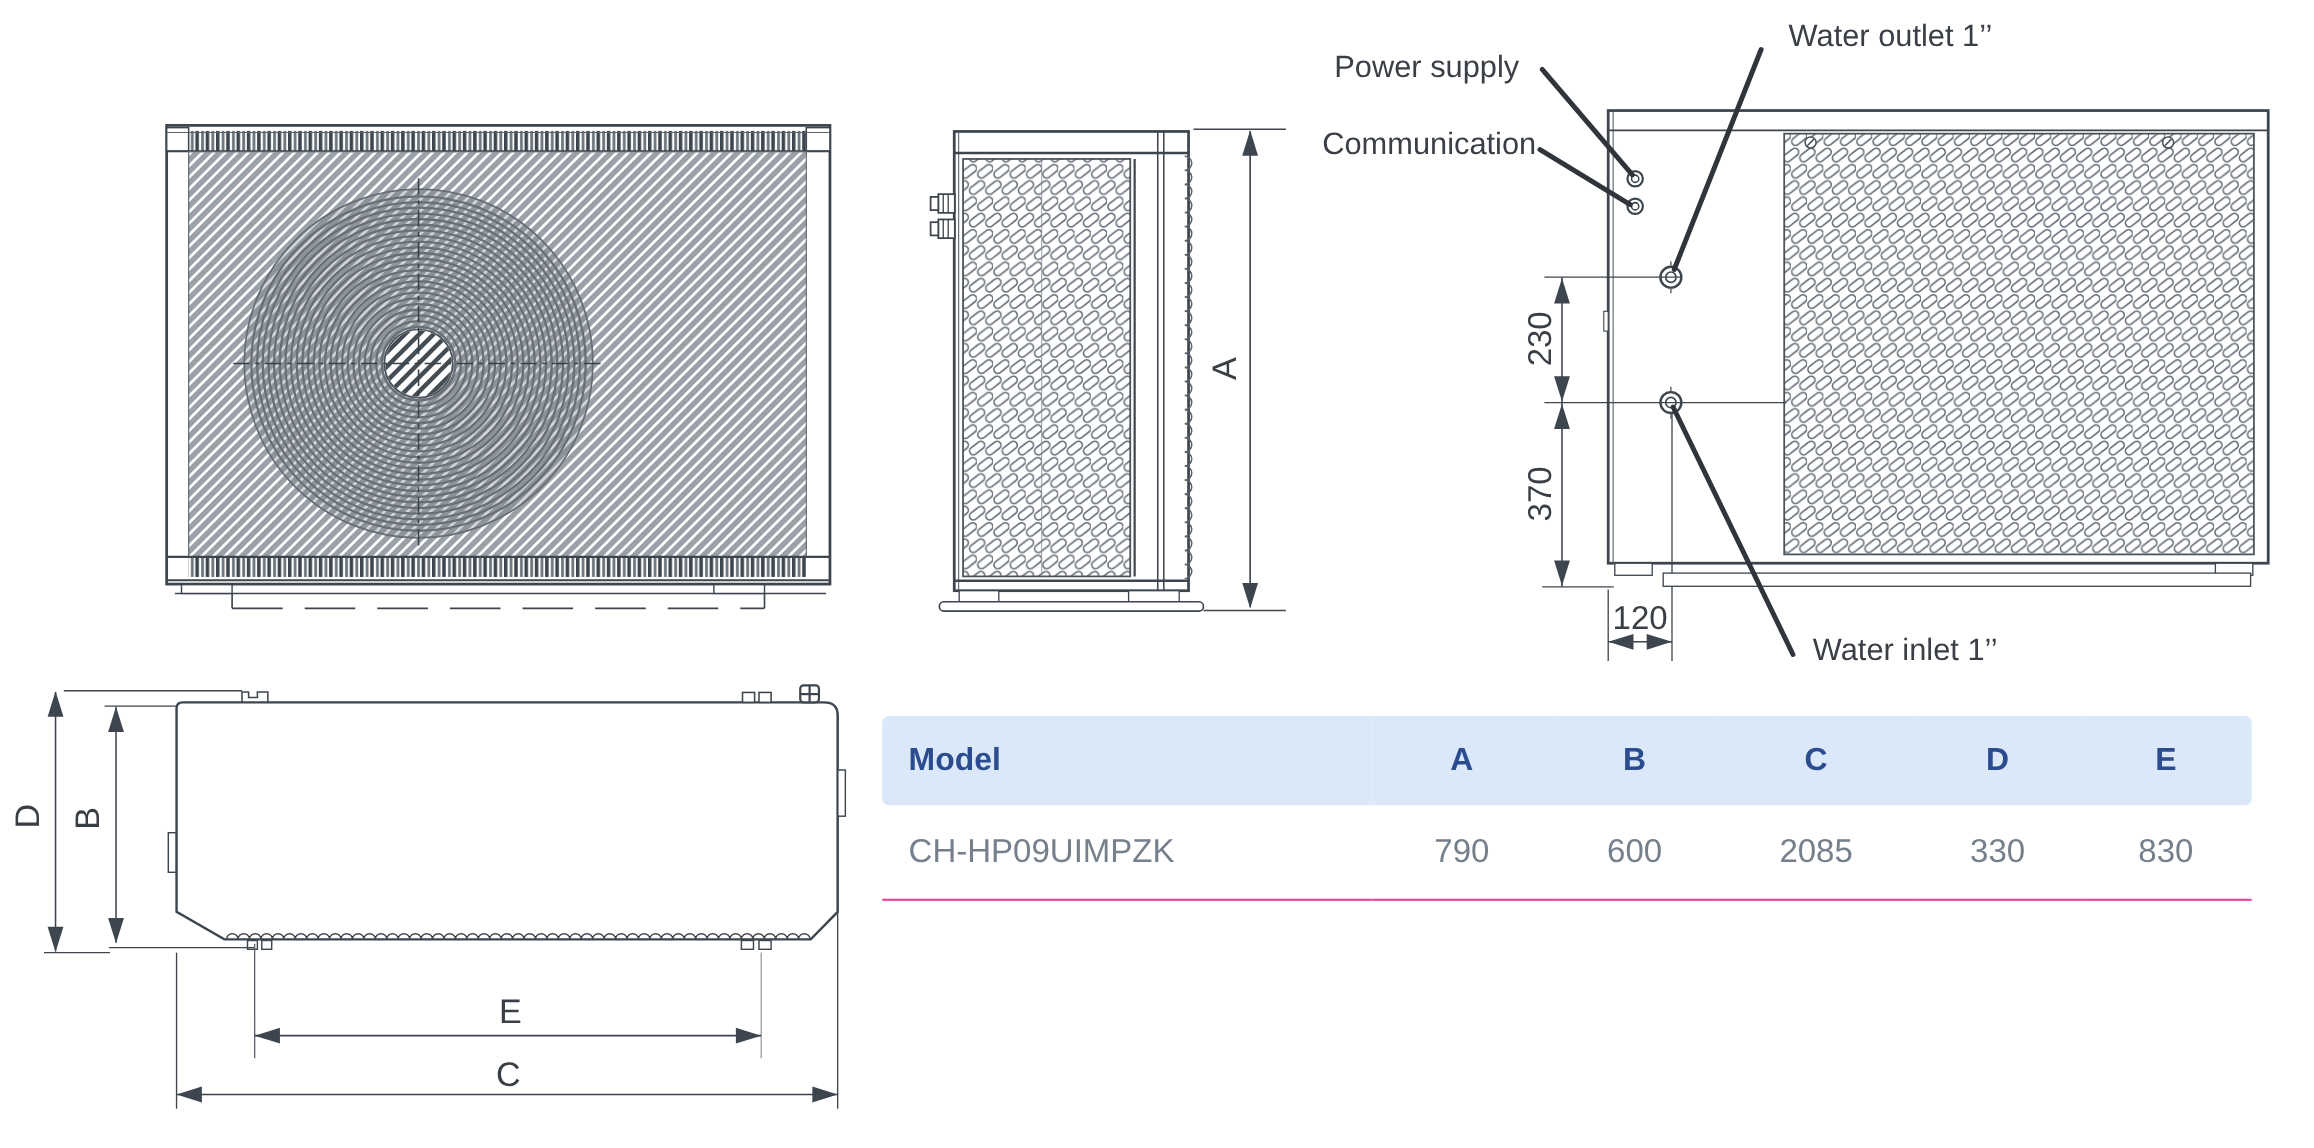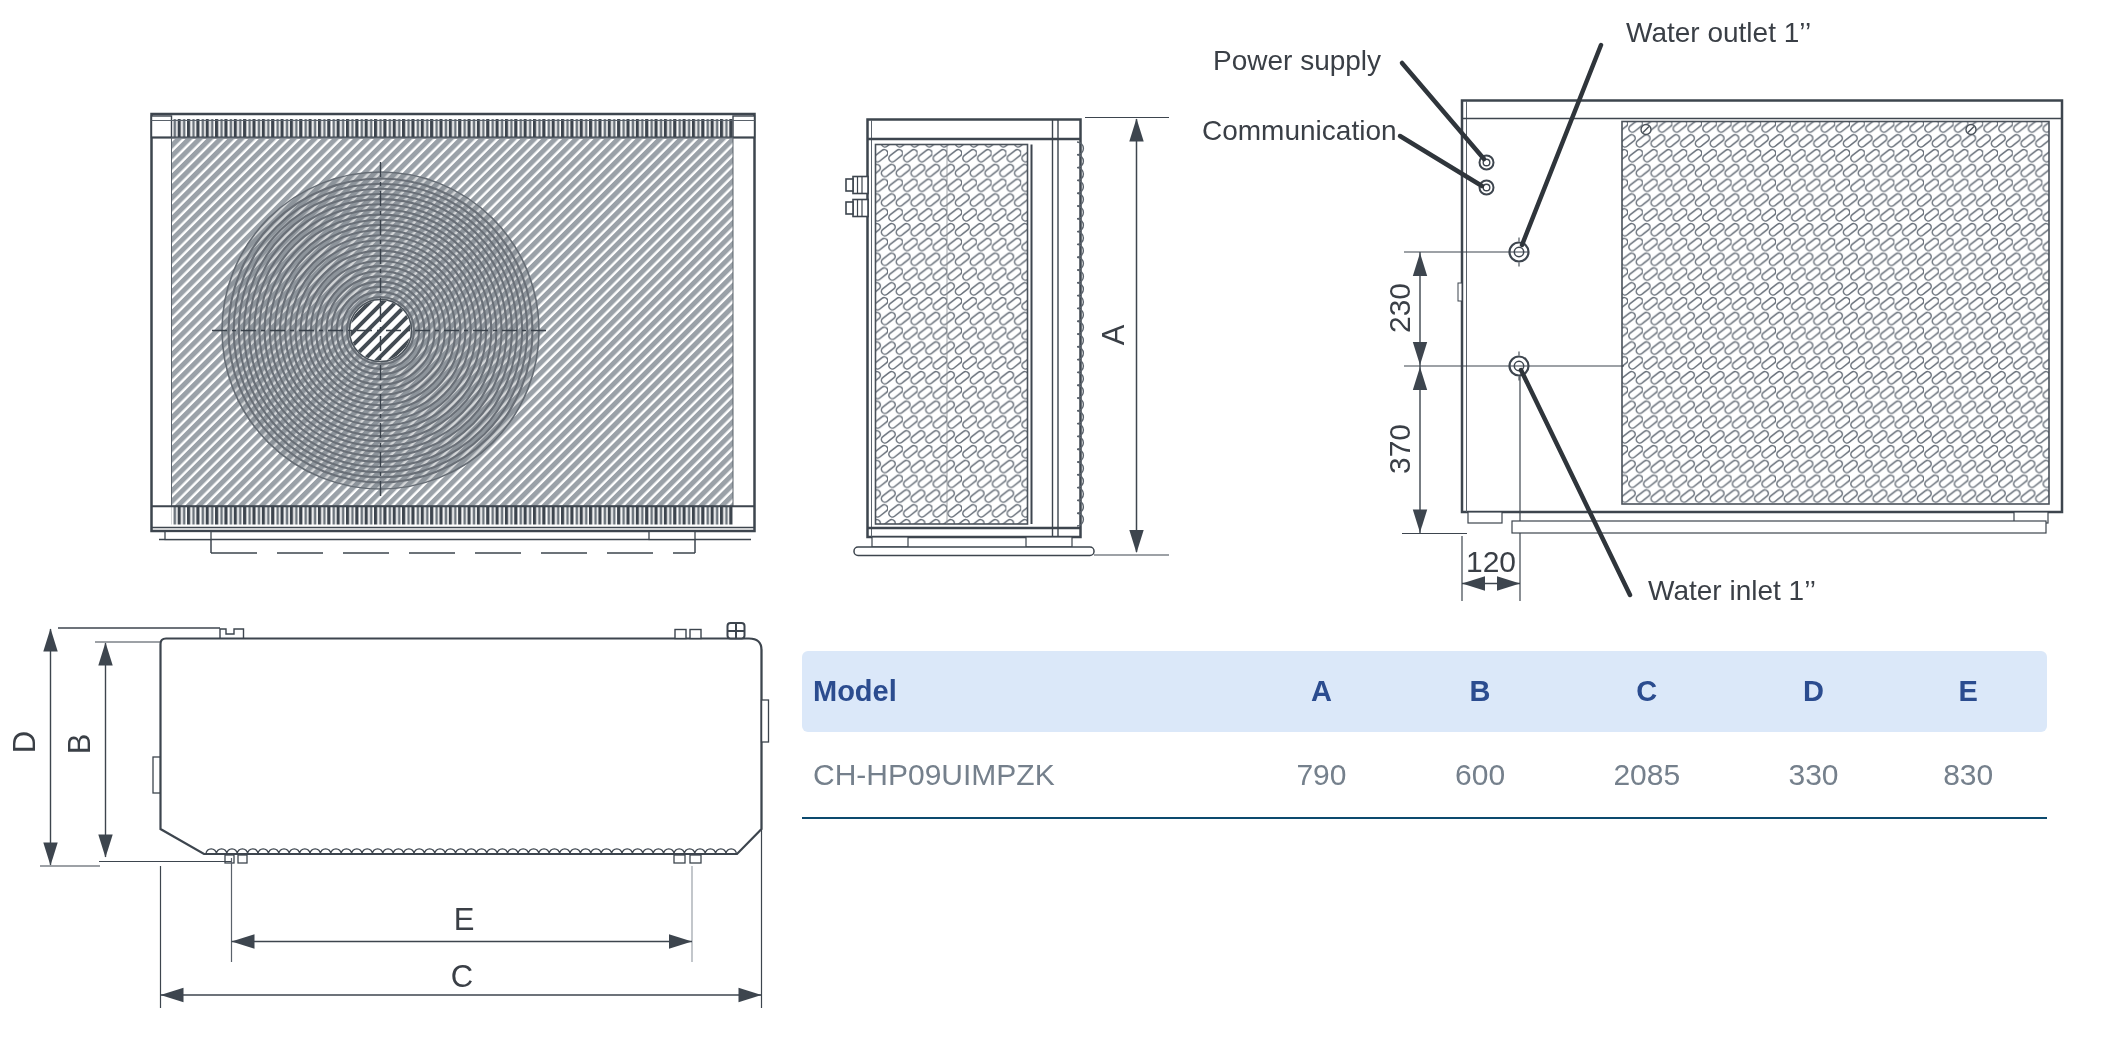--- a/index.html
+++ b/index.html
@@ -3,22 +3,22 @@
 <meta charset="utf-8">
 <style>
   html,body { margin:0; padding:0; background:#ffffff; width:2104px; height:1044px; overflow:hidden;
     font-family:"Liberation Sans", sans-serif; }
   #canvas { position:relative; width:2104px; height:1044px; }
   svg { position:absolute; left:0; top:0; }
   #tbl { position:absolute; left:802px; top:651px; width:1245px; border-collapse:collapse;
          font-family:"Liberation Sans", sans-serif; }
   #tbl th { background:#dbe8f9; color:#2b4c8f; font-size:29px; font-weight:bold; height:81px; padding:0; }
   #tbl td { color:#75808c; font-size:30px; height:85px; padding:0; text-align:center;
-             border-bottom:2px solid #0c4a6e; }
-  #tbl th.m, #tbl td.m { text-align:left; padding-left:11px; width:421px; }
+             border-bottom:2px solid #ec4899; }
+  #tbl th.m, #tbl td.m { text-align:left; padding-left:24px; width:421px; }
   #tbl th:first-child { border-radius:6px 0 0 6px; }
   #tbl th:last-child { border-radius:0 6px 6px 0; }
   #tbl th:nth-child(2), #tbl td:nth-child(2) { width:164px; }
   #tbl th:nth-child(3), #tbl td:nth-child(3) { width:150px; }
   #tbl th:nth-child(4), #tbl td:nth-child(4) { width:180px; }
   #tbl th:nth-child(5), #tbl td:nth-child(5) { width:150px; }
   #tbl th:nth-child(6), #tbl td:nth-child(6) { width:156px; }
 </style>
 </head>
 <body>

